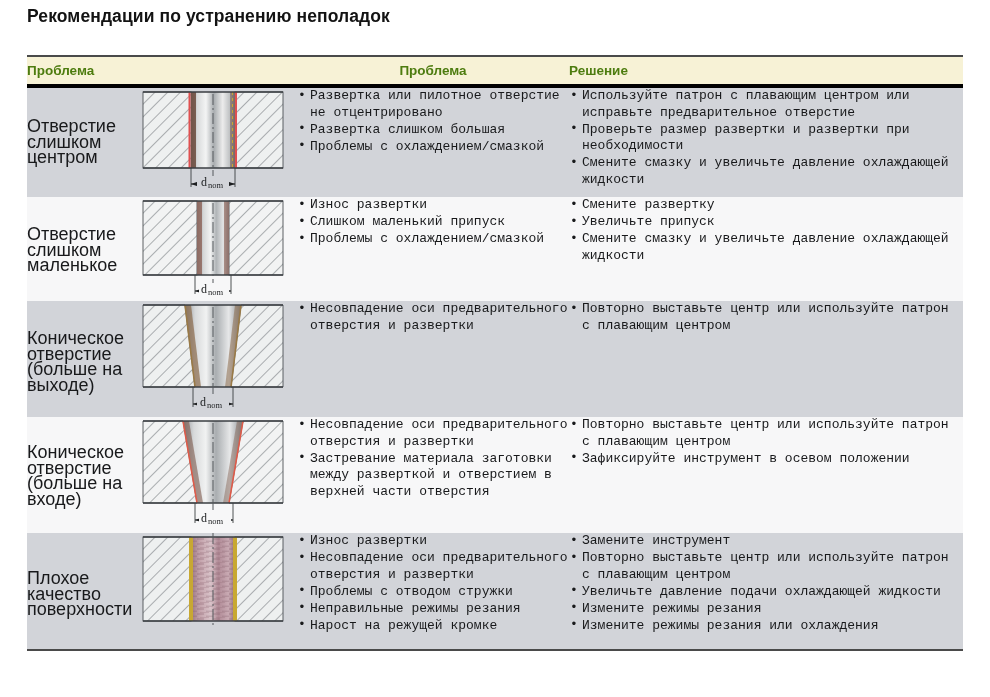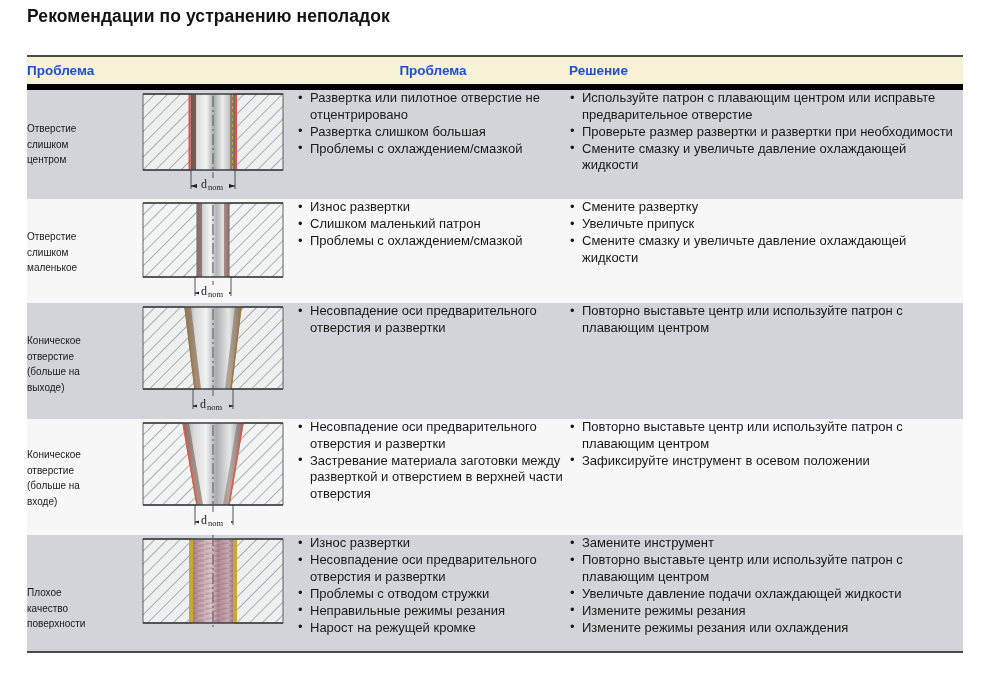--- a/index.html
+++ b/index.html
@@ -42,43 +42,43 @@
   table.matrix td, table.matrix th {
     vertical-align: top;
     padding: 0;
   }
 
   
   thead th {
     background: #f7f2d6;
     font-size: 13.5px;
     font-weight: bold;
-    color: #1d4ed8;
+    color: #4d7c0f;
     height: 27px;
     line-height: 27px;
     text-align: left;
-    border-bottom: 6px solid #000000;
+    border-bottom: 4px solid #000000;
     white-space: nowrap;
   }
   th.h-problem { padding-left: 18px; }
   th.h-cause   { text-align: center; }
   th.h-sol     { text-align: left; }
 
   
   col.c-problem { width: 102px; }
   col.c-fig     { width: 168px; }
   col.c-cause   { width: 272px; }
   col.c-sol     { width: 394px; }
 
   
   tr.shade td { background: #d2d4d9; }
   tr.plain td { background: #f7f7f8; }
 
   td.problem {
-    font-size: 10px;
+    font-size: 18px;
     line-height: 15.5px;
     color: #18191b;
     padding: 0 4px 0 18px;
   }
   td.problem .ptext { display: block; }
 
   td.figure {
     text-align: center;
   }
 
@@ -92,20 +92,21 @@
 
   ul.blist {
     list-style: none;
     margin: 0;
     padding: 0;
   }
   ul.blist li {
     position: relative;
     padding-left: 13px;
     margin: 0 0 0.5px 0;
+    font-family: Liberation Mono, monospace;
   }
   ul.blist li:before {
     content: "\2022";
     position: absolute;
     left: 1px;
     top: -0.5px;
     font-size: 13px;
     color: #18191b;
   }
 
@@ -251,21 +252,21 @@
           <polygon points="98,94 91,91.4 91,96.6" fill="#1d1f21"></polygon>
           <rect x="66" y="86" width="30" height="12" fill="#f7f7f8"></rect>
           <text x="68" y="96" font-family="'Liberation Serif',serif" font-size="12" fill="#1d1f21">d</text>
           <text x="75" y="98" font-family="'Liberation Serif',serif" font-size="8.5" fill="#1d1f21">nom</text>
         </svg>
       </div>
     </td>
     <td class="cause">
       <ul class="blist">
         <li>Износ развертки</li>
-        <li>Слишком маленький патрон</li>
+        <li>Слишком маленький припуск</li>
         <li>Проблемы с охлаждением/смазкой</li>
       </ul>
     </td>
     <td class="solution">
       <ul class="blist">
         <li>Смените развертку</li>
         <li>Увеличьте припуск</li>
         <li>Смените смазку и увеличьте давление охлаждающей жидкости</li>
       </ul>
     </td>
@@ -399,21 +400,21 @@
     <td class="solution">
       <ul class="blist">
         <li>Повторно выставьте центр или используйте патрон с плавающим центром</li>
         <li>Зафиксируйте инструмент в осевом положении</li>
       </ul>
     </td>
   </tr>
 
   <tr class="shade">
     <td class="problem">
-      <div style="padding-top:50px">
+      <div style="padding-top:38px">
         <span class="ptext">Плохое</span>
         <span class="ptext">качество</span>
         <span class="ptext">поверхности</span>
       </div>
     </td>
     <td class="figure">
       <div class="fig">
         <svg width="160" height="112" viewBox="0 0 160 112">
           <defs>
             <pattern id="hatchE" width="9" height="9" patternTransform="rotate(45)" patternUnits="userSpaceOnUse">

